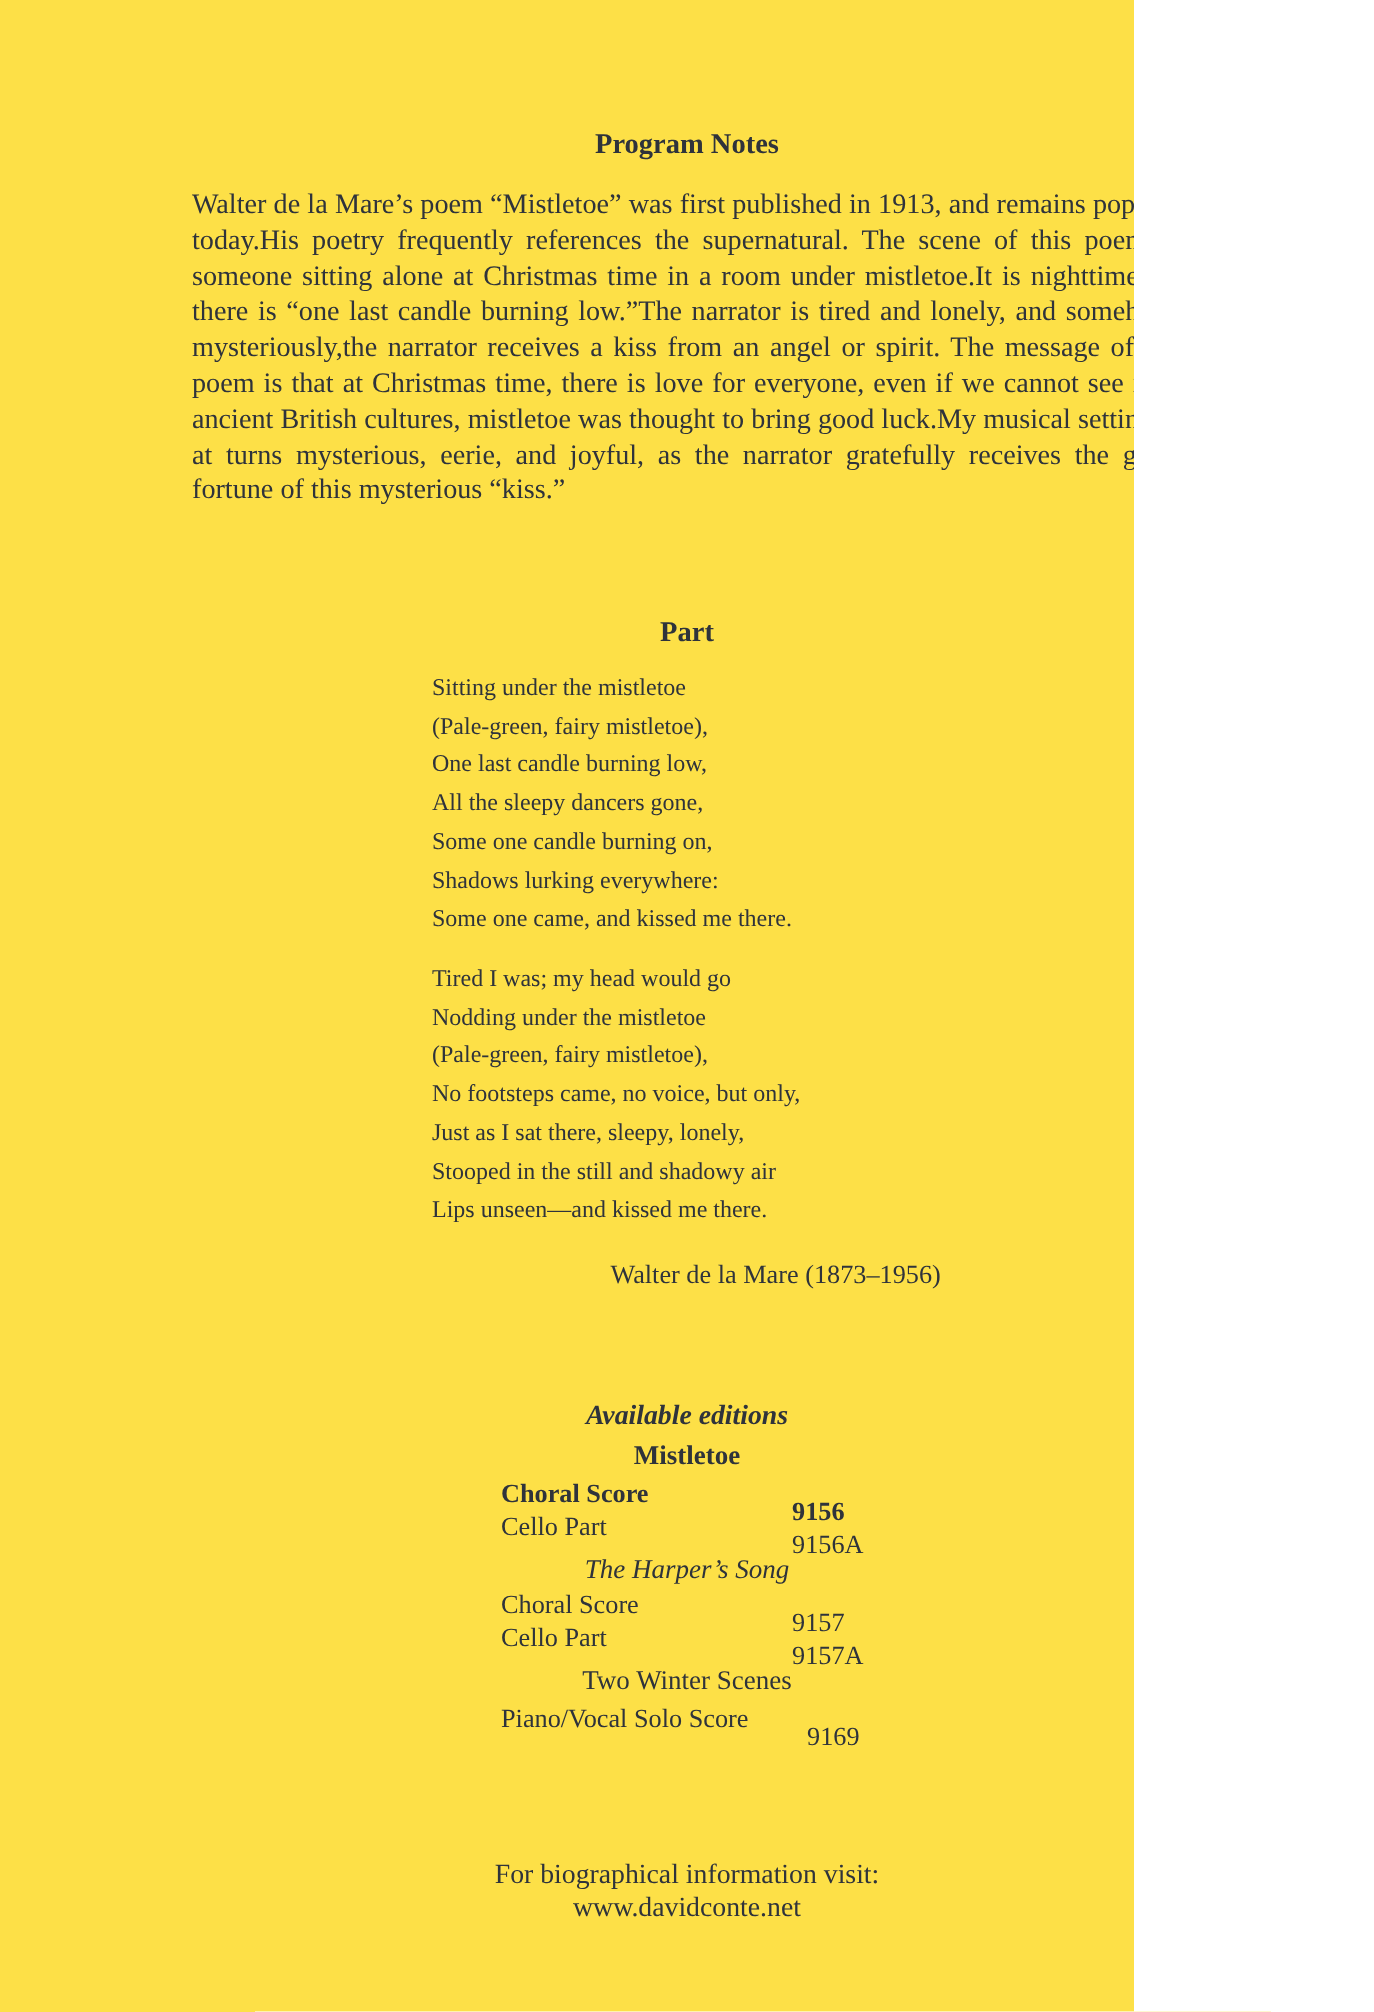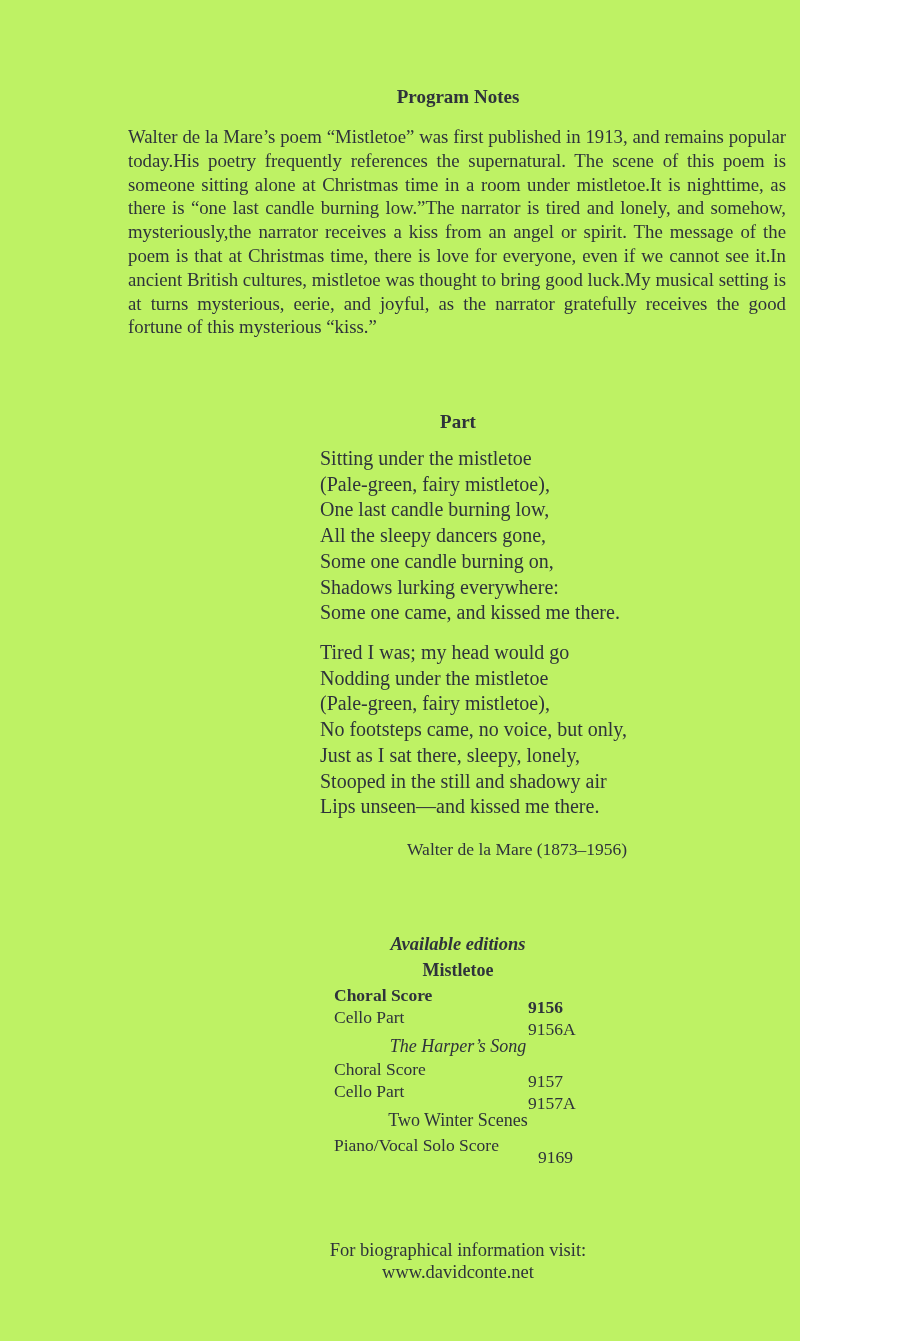--- a/index.html
+++ b/index.html
@@ -2,26 +2,27 @@
 <html><head>
 <meta charset="utf-8">
 <style>
   html, body {
     margin: 0;
     padding: 0;
     background: #ffffff;
   }
   .page {
     position: relative;
-    width: 800px;
+    width: 728px;
     height: 1341px;
-    background: #bef264;
+    background: #fde047;
     overflow: hidden;
     font-family: "Liberation Serif", "DejaVu Serif", serif;
     color: #2f333b;
+    padding-left: 28px;
   }
   .abs { position: absolute; }
   .center-line {
     left: 0;
     width: 916px;
     text-align: center;
   }
   .bold { font-weight: bold; }
   .bold-italic { font-weight: bold; font-style: italic; }
 
@@ -36,22 +37,22 @@
     width: 658px;
     font-size: 18.8px;
     line-height: 23.8px;
     text-align: justify;
   }
   .text-title {
     top: 411px;
     font-size: 19px;
   }
   .stanza {
-    left: 320px;
-    font-size: 20px;
+    left: 288px;
+    font-size: 16px;
     line-height: 25.7px;
   }
   .stanza-1 { top: 446px; }
   .stanza-2 { top: 640px; }
   .attribution {
     top: 839px;
     left: 407px;
     font-size: 17.5px;
   }
   .ed-title    { top: 934px;  font-size: 18.5px; }

